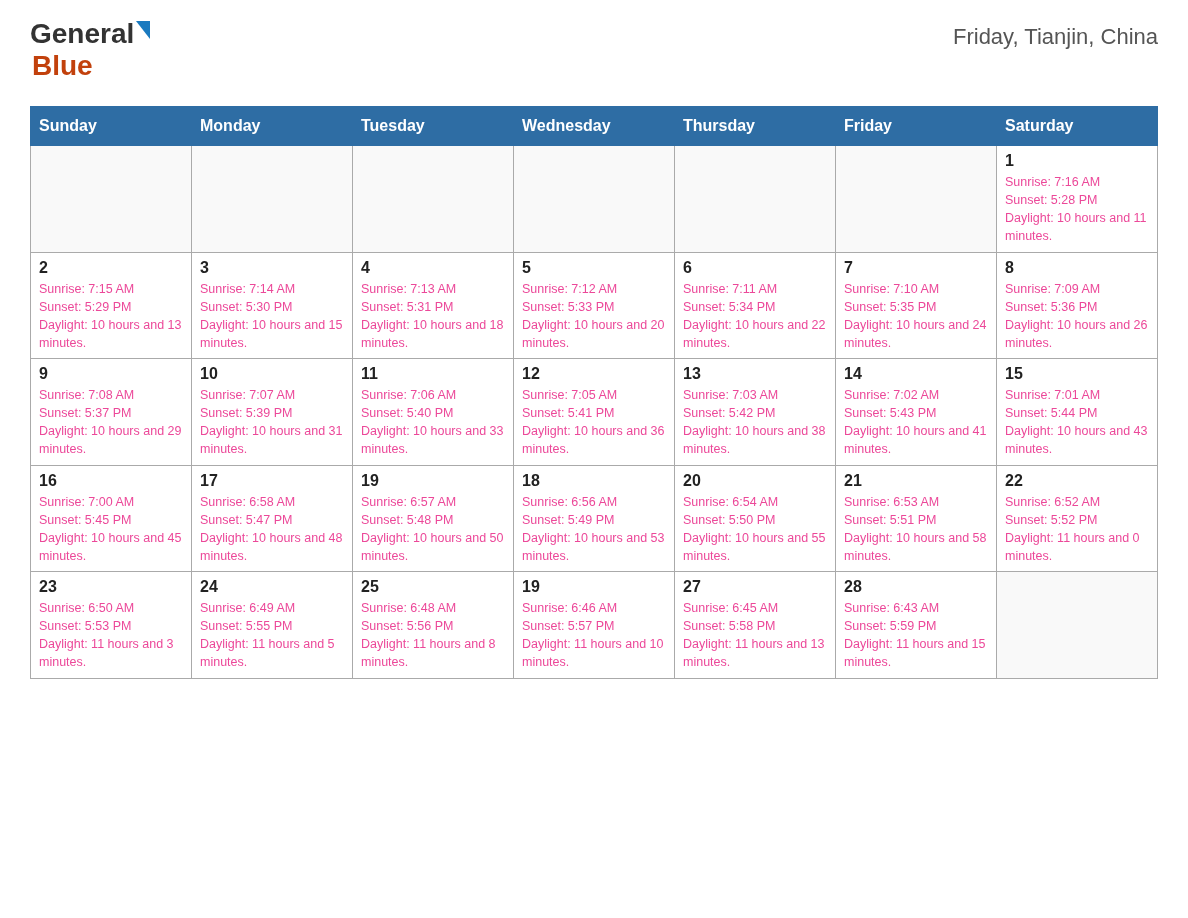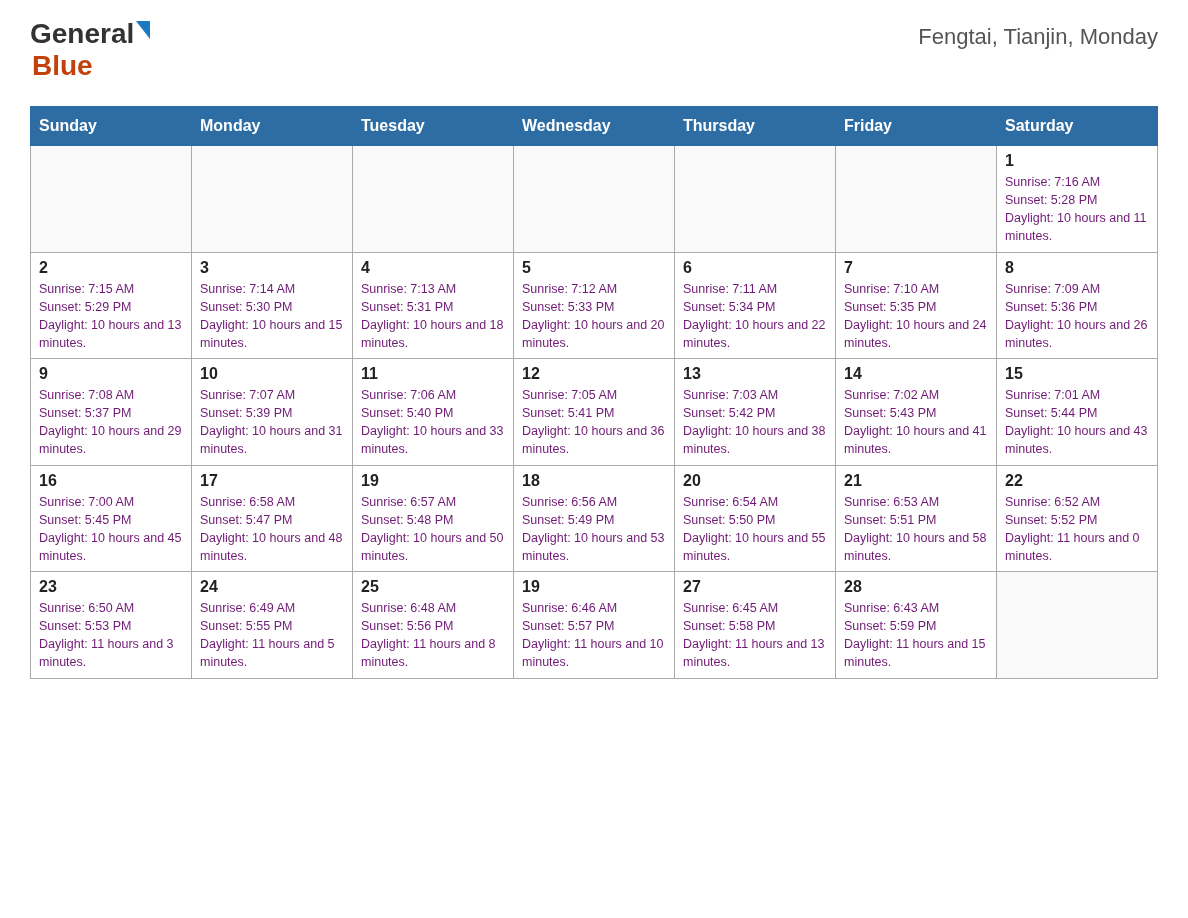--- a/index.html
+++ b/index.html
@@ -89,42 +89,42 @@
     .day-number {
       font-size: 16px;
       font-weight: bold;
       color: #222;
       display: block;
       margin-bottom: 3px;
     }
     .day-info {
       font-size: 12.5px;
       line-height: 1.45;
-      color: #701a75;
+      color: #ec4899;
     }
     .empty-cell {
       background: #f9f9f9;
     }
     .row-separator td {
       border-top: 2px solid #2e6da4;
     }
   </style>
 </head>
 <body>
 
 <div class="header">
   <div class="logo">
     <div style="display:flex; align-items:center;">
       <span class="logo-text">General</span>
       <span class="logo-arrow"></span>
     </div>
     <div class="logo-blue">Blue</div>
   </div>
   <div class="title-block">
-    <div class="location">Fengtai, Tianjin, Monday</div>
+    <div class="location">Friday, Tianjin, China</div>
   </div>
 </div>
 
 <table class="calendar">
   <thead>
     <tr>
       <th>Sunday</th>
       <th>Monday</th>
       <th>Tuesday</th>
       <th>Wednesday</th>

